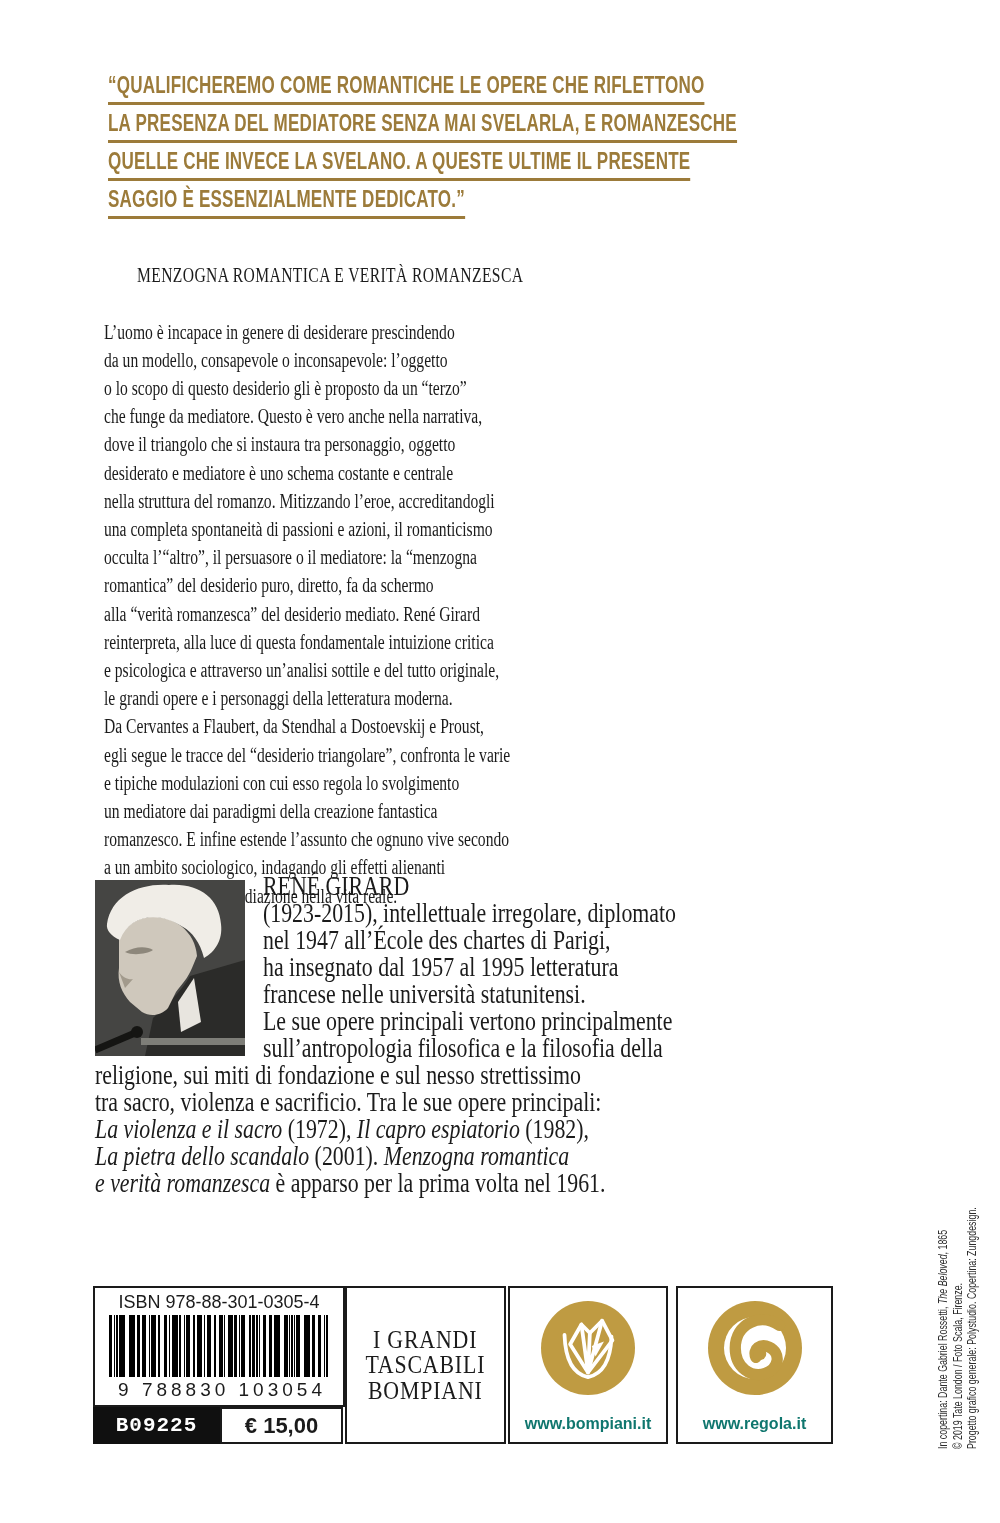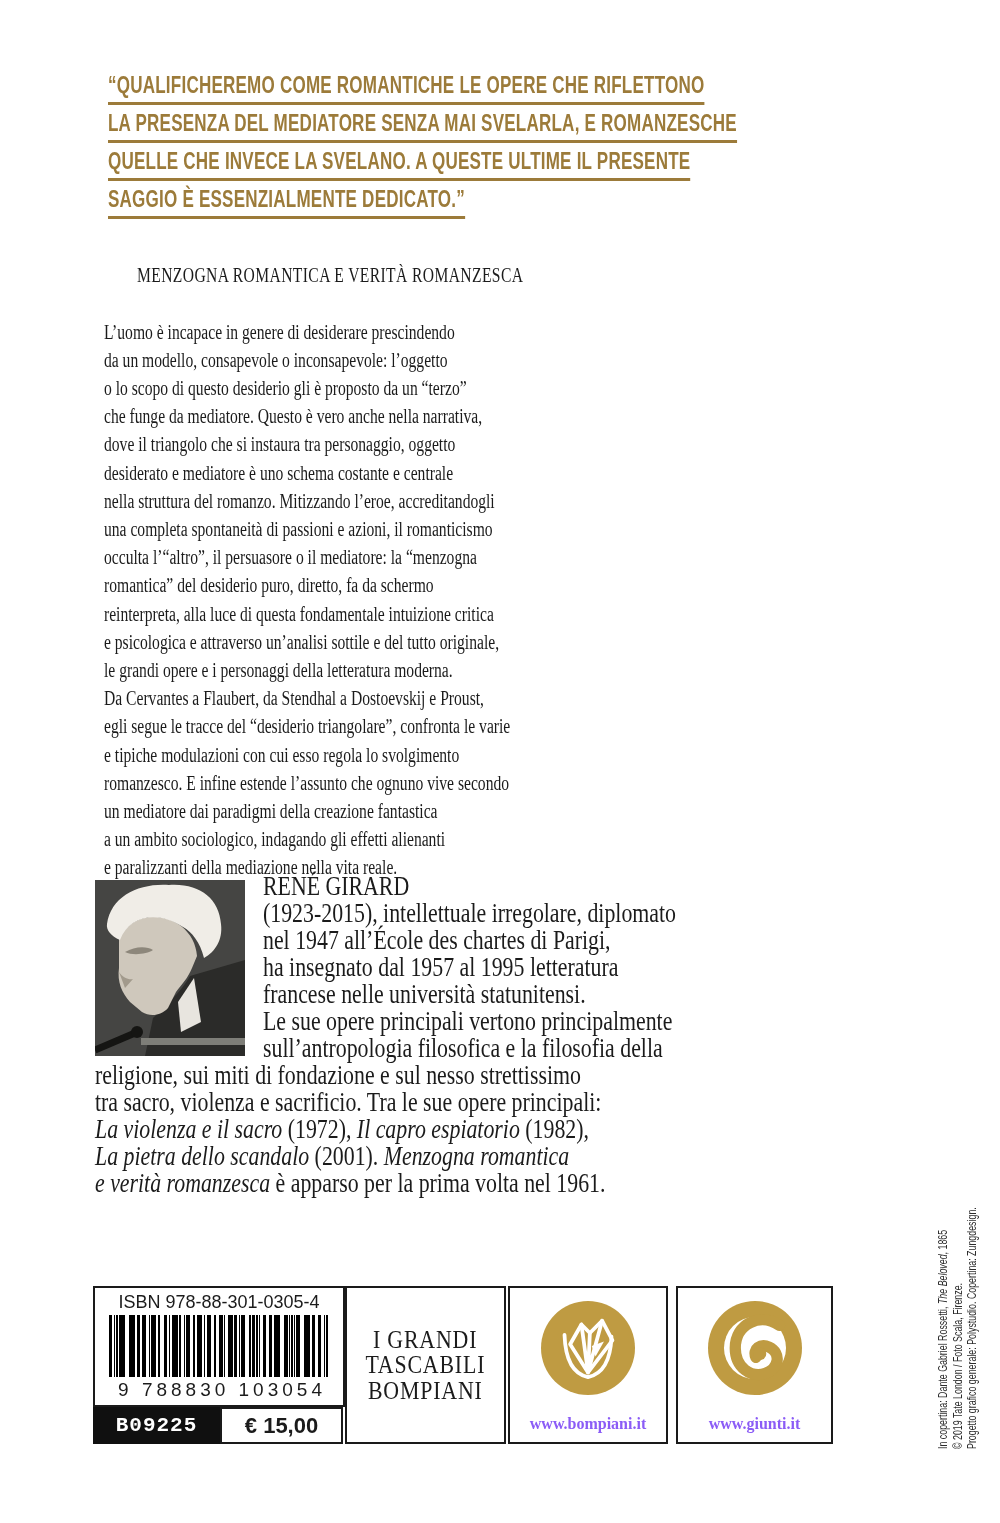--- a/index.html
+++ b/index.html
@@ -51,21 +51,21 @@
      font-family:Liberation Mono, monospace;font-weight:bold;font-size:21px;letter-spacing:1px;}
   #price-box{left:220px;top:1407px;width:123px;height:37px;display:flex;align-items:center;justify-content:center;
      font-family:"Liberation Sans", sans-serif;font-weight:bold;font-size:22px;}
   #series-box{left:345px;top:1286px;width:161px;height:158px;display:flex;flex-direction:column;
      align-items:center;justify-content:center;font-size:26px;line-height:25.5px;letter-spacing:1px;}
   #series-box .scx{transform-origin:center center;transform:scaleX(.84);}
   .logo-box{display:flex;flex-direction:column;align-items:center;justify-content:space-between;
      padding:13px 0 9px 0;}
   #bompiani-box{left:508px;top:1286px;width:160px;height:158px;}
   #giunti-box{left:676px;top:1286px;width:157px;height:158px;}
-  .logo-url{font-family:Liberation Serif, serif;font-weight:bold;font-size:16px;color:#8b5cf6;}
+  .logo-url{font-family:Liberation Sans, sans-serif;font-weight:bold;font-size:16px;color:#0f766e;}
   .logo-circle{width:94px;height:94px;}
 </style>
 </head>
 <body>
 
 <div id="page">
 
   <div id="quote">
       <div class="line"><span class="scx">“QUALIFICHEREMO COME ROMANTICHE LE OPERE CHE RIFLETTONO</span></div>
       <div class="line"><span class="scx">LA PRESENZA DEL MEDIATORE SENZA MAI SVELARLA, E ROMANZESCHE</span></div>
@@ -81,28 +81,29 @@
         <div class="line"><span class="scx">L’uomo è incapace in genere di desiderare prescindendo</span></div>
         <div class="line"><span class="scx">da un modello, consapevole o inconsapevole: l’oggetto</span></div>
         <div class="line"><span class="scx">o lo scopo di questo desiderio gli è proposto da un “terzo”</span></div>
         <div class="line"><span class="scx">che funge da mediatore. Questo è vero anche nella narrativa,</span></div>
         <div class="line"><span class="scx">dove il triangolo che si instaura tra personaggio, oggetto</span></div>
         <div class="line"><span class="scx">desiderato e mediatore è uno schema costante e centrale</span></div>
         <div class="line"><span class="scx">nella struttura del romanzo. Mitizzando l’eroe, accreditandogli</span></div>
         <div class="line"><span class="scx">una completa spontaneità di passioni e azioni, il romanticismo</span></div>
         <div class="line"><span class="scx">occulta l’“altro”, il persuasore o il mediatore: la “menzogna</span></div>
         <div class="line"><span class="scx">romantica” del desiderio puro, diretto, fa da schermo</span></div>
+        <div class="line"><span class="scx">alla “verità romanzesca” del desiderio mediato. René Girard</span></div>
         <div class="line"><span class="scx">reinterpreta, alla luce di questa fondamentale intuizione critica</span></div>
         <div class="line"><span class="scx">e psicologica e attraverso un’analisi sottile e del tutto originale,</span></div>
         <div class="line"><span class="scx">le grandi opere e i personaggi della letteratura moderna.</span></div>
         <div class="line"><span class="scx">Da Cervantes a Flaubert, da Stendhal a Dostoevskij e Proust,</span></div>
         <div class="line"><span class="scx">egli segue le tracce del “desiderio triangolare”, confronta le varie</span></div>
         <div class="line"><span class="scx">e tipiche modulazioni con cui esso regola lo svolgimento</span></div>
+        <div class="line"><span class="scx">un mediatore dai paradigmi della creazione fantastica</span></div>
         <div class="line"><span class="scx">romanzesco. E infine estende l’assunto che ognuno vive secondo</span></div>
-        <div class="line"><span class="scx">un mediatore dai paradigmi della creazione fantastica</span></div>
         <div class="line"><span class="scx">a un ambito sociologico, indagando gli effetti alienanti</span></div>
         <div class="line"><span class="scx">e paralizzanti della mediazione nella vita reale.</span></div>
       </div>
   </div>
 
   <div id="bio">
     <div id="author-photo">
       <svg viewBox="0 0 150 176" preserveAspectRatio="none" aria-hidden="true">
         <rect x="0" y="0" width="150" height="176" fill="#454543"></rect>
         <polygon points="85,0 150,0 150,70 100,30" fill="#57575300"></polygon>
@@ -171,16 +172,16 @@
 
   <div id="giunti-box" class="fbox logo-box">
     <span class="logo-circle">
       <svg viewBox="0 0 100 100" aria-hidden="true">
         <circle cx="50" cy="50" r="50" fill="#bf9b42"></circle>
         <circle cx="50" cy="50" r="33" fill="#ffffff"></circle>
         <path d="M76 26 C56 12 29 24 29 50 C29 71 46 82 61 77 C76 72 78 55 65 49 C56 45 47 51 51 60" fill="none" stroke="#bf9b42" stroke-width="12" stroke-linecap="round"></path>
         <circle cx="55" cy="56" r="7" fill="#bf9b42"></circle>
       </svg>
     </span>
-    <span class="logo-url">www.giunti.it</span>
+    <span class="logo-url">www.regola.it</span>
   </div>
 
 </div>
 
 </body></html>

